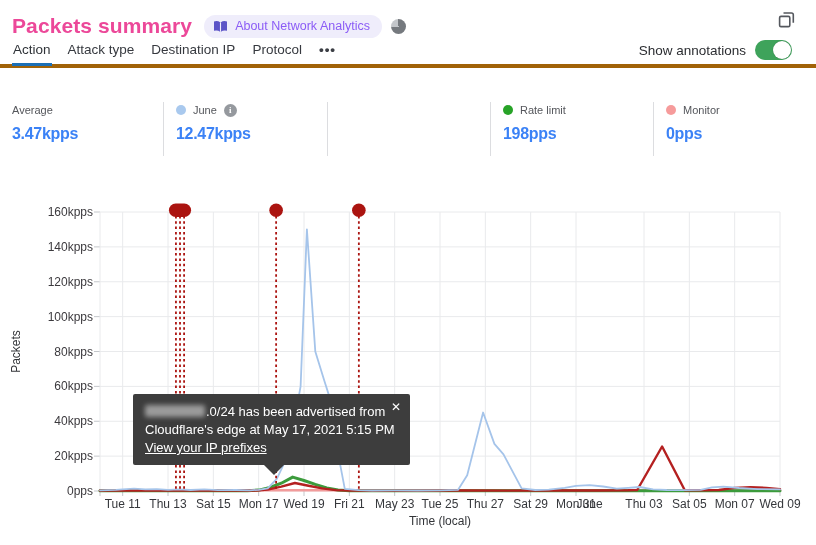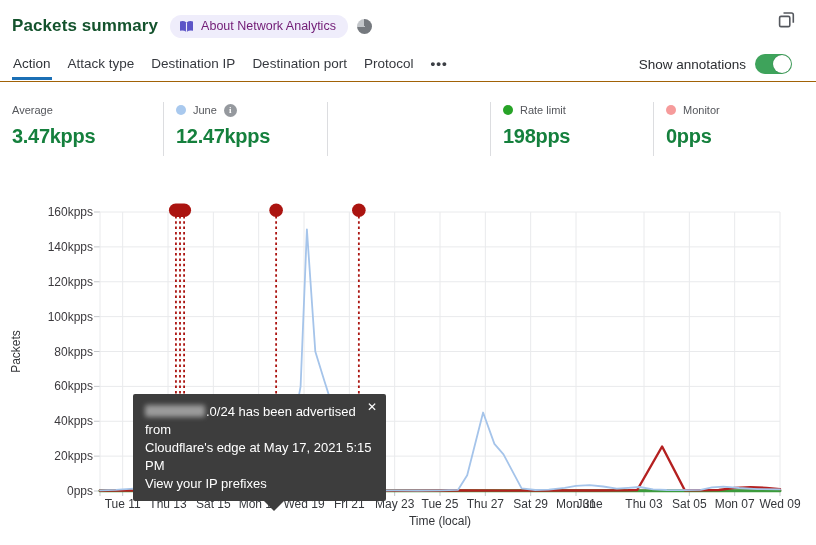--- a/index.html
+++ b/index.html
@@ -2,63 +2,63 @@
 <html><head>
 <meta charset="utf-8">
 <style>
   * { box-sizing: border-box; margin: 0; padding: 0; }
   html,body { width:816px; height:545px; background:#ffffff; overflow:hidden;
     font-family:"Liberation Sans","DejaVu Sans",sans-serif; }
   .app { position:relative; width:816px; height:545px; background:#fff; }
 
   
   .header { position:absolute; top:12px; left:12px; right:12px; height:28px; display:flex; align-items:center; }
-  .page-title { font-size:17px; font-weight:700; color:#14532d; letter-spacing:.1px; }
+  .page-title { font-size:21px; font-weight:700; color:#ec4899; letter-spacing:.1px; }
   .badge { display:inline-flex; align-items:center; gap:7px; margin-left:12px; height:23px;
     padding:0 12px 0 9px; background:#efedfb; border-radius:12px; cursor:pointer; }
-  .badge-label { font-size:12.5px; color:#701a75; }
+  .badge-label { font-size:12.5px; color:#8b5cf6; }
   .pie-icon { width:15px; height:15px; border-radius:50%; margin-left:9px; cursor:pointer;
     background:conic-gradient(from -90deg, #c3c6ca 0 25%, #75797e 25% 100%); }
   .copy-icon { position:absolute; right:8px; top:-2px; cursor:pointer; }
 
   
-  .tabs-row { position:absolute; top:50px; left:0; width:816px; height:32px; border-bottom:1px solid #a16207; }
+  .tabs-row { position:absolute; top:36px; left:0; width:816px; height:32px; border-bottom:4px solid #a16207; }
   .tabs { position:absolute; left:12px; top:0; display:flex; gap:15px; }
   .tab { font-size:13.5px; color:#36393f; padding:6px 1px 9px 1px; cursor:pointer; white-space:nowrap; }
   .tab.active { color:#2f3338; border-bottom:3px solid #1b6fb5; padding-bottom:6px; }
   .tab.more { letter-spacing:1px; color:#3c3f45; font-weight:700; }
   .annotations { position:absolute; right:24px; top:4px; display:flex; align-items:center; gap:9px; }
   .annotations-label { font-size:13.5px; color:#2b2d31; }
   .toggle { width:37px; height:20px; border-radius:10px; background:#3ea35b; position:relative; cursor:pointer; }
   .toggle .knob { position:absolute; right:1px; top:1px; width:18px; height:18px; border-radius:50%;
     background:#fff; box-shadow:0 0 1px rgba(0,0,0,.4); }
 
   
   .stats { position:absolute; top:100px; left:0; width:816px; height:60px; }
   .stat { position:absolute; top:2px; }
   .stat-head { display:flex; align-items:center; gap:7px; height:16px; }
   .stat-label { font-size:11px; color:#54565b; }
   .dot { width:10px; height:10px; border-radius:50%; display:inline-block; }
   .info-icon { width:13px; height:13px; border-radius:50%; background:#95999e; color:#fff; font-size:9px;
     font-weight:700; display:inline-flex; align-items:center; justify-content:center; cursor:pointer;
     font-family:"Liberation Serif","DejaVu Serif",serif; }
-  .stat-value { margin-top:7px; font-size:20px; font-weight:700; color:#15803d; letter-spacing:-.3px; }
+  .stat-value { margin-top:7px; font-size:16px; font-weight:700; color:#3b82f6; letter-spacing:-.3px; }
   .stat-divider { position:absolute; top:2px; width:1px; height:54px; background:#dcdde0; }
 
   
   .chart { position:absolute; top:185px; left:0; width:816px; height:360px; }
 
   
-  .tooltip { position:absolute; left:133px; top:394px; width:253px; background:#3d3d3d; color:#fff;
+  .tooltip { position:absolute; left:133px; top:394px; width:277px; background:#3d3d3d; color:#fff;
     border-radius:2px; padding:9px 12px 8px 12px; font-size:13px; line-height:18px; z-index:10; }
   .tooltip-arrow { position:absolute; left:131px; bottom:-10px; width:0; height:0;
     border-left:10px solid transparent; border-right:10px solid transparent; border-top:10px solid #3d3d3d; }
   .redacted { display:inline-block; width:60px; height:12px; background:#9b9b9b; border-radius:2px;
     filter:blur(2.5px); vertical-align:-1px; margin-right:1px; }
-  .tooltip-link { color:#fff; cursor:pointer; }
+  .tooltip-link { color:#fff; text-decoration:underline; cursor:pointer; }
   .tooltip-close { position:absolute; top:4px; right:9px; font-size:12px; color:#fff; cursor:pointer;
     font-weight:700; }
 </style>
 </head>
 <body>
 
 <div class="app">
 
   <div class="header">
     <span class="page-title">Packets summary</span>
@@ -76,21 +76,20 @@
         <rect x="2.6" y="6.4" width="10.2" height="10.2" rx="1.4" fill="none" stroke="#55585e" stroke-width="1.6"></rect>
       </svg>
     </span>
   </div>
 
   <div class="tabs-row">
     <div class="tabs" id="tabs">
         <div class="tab active">Action</div>
         <div class="tab">Attack type</div>
         <div class="tab">Destination IP</div>
-        <div class="tab">Destination port</div>
         <div class="tab">Protocol</div>
         <div class="tab more">•••</div>
       </div>
     <div class="annotations">
       <span class="annotations-label">Show annotations</span>
       <span class="toggle">
           <span class="knob"></span>
         </span>
     </div>
   </div>

